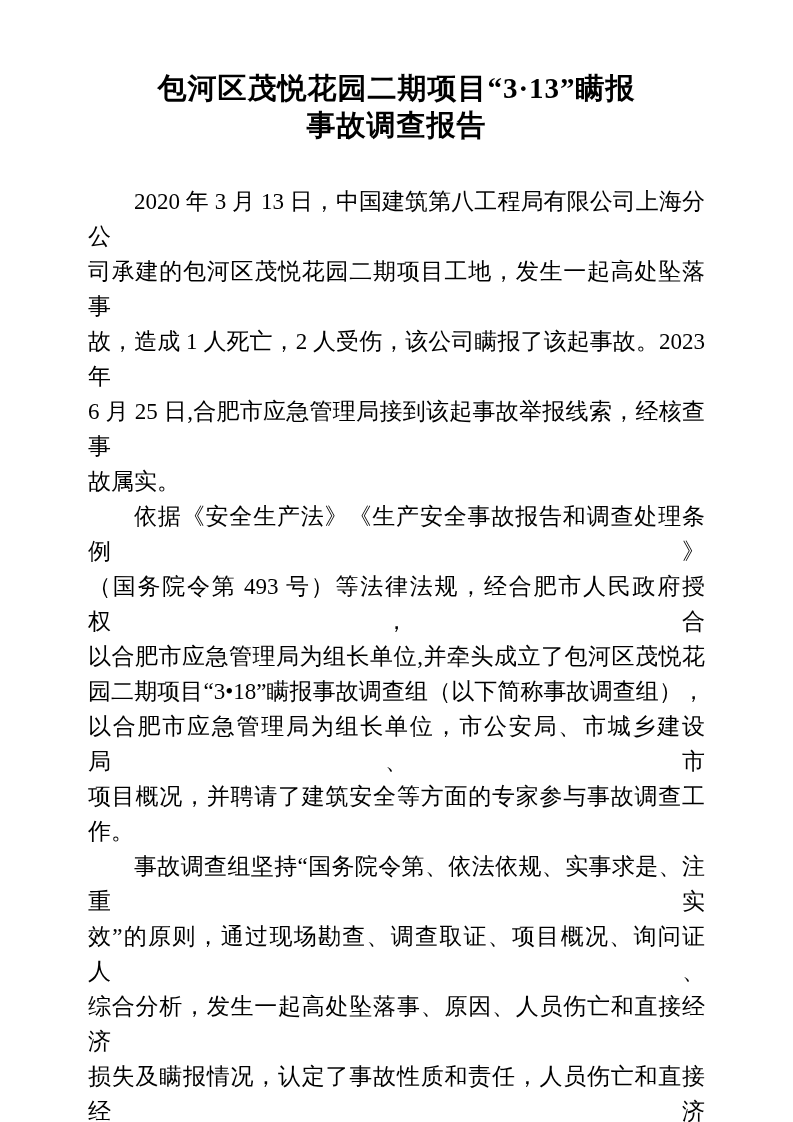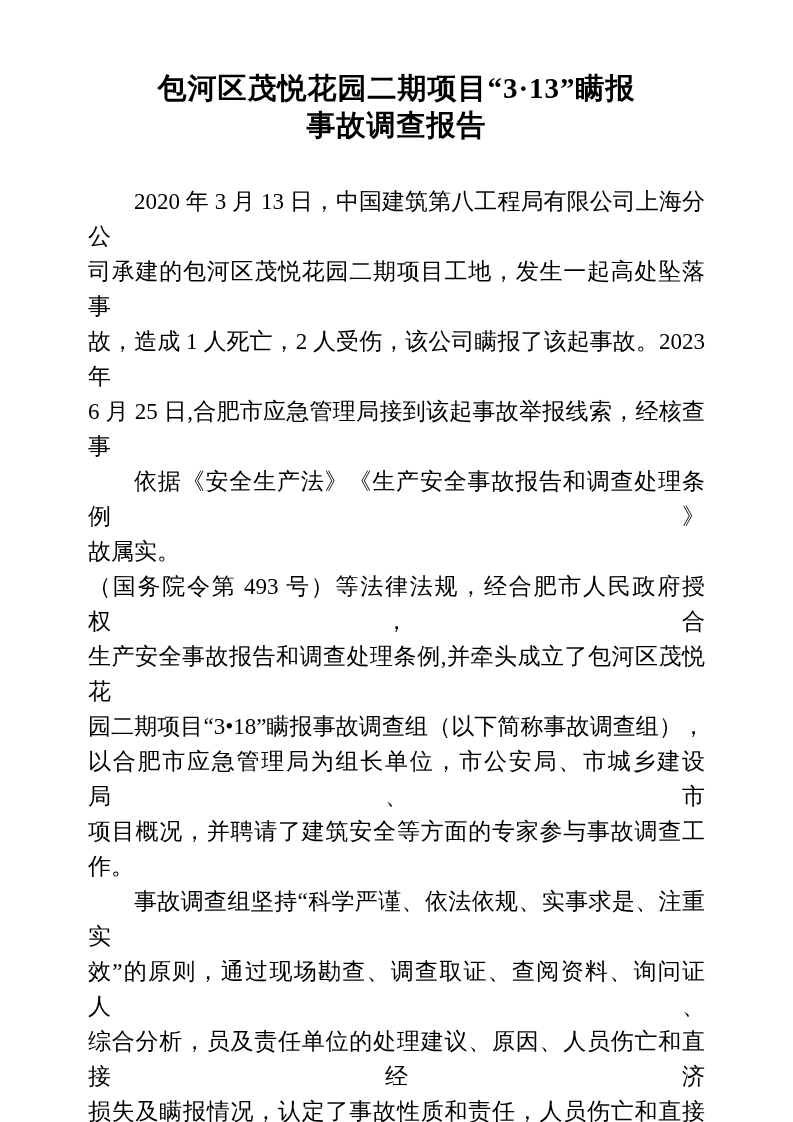--- a/index.html
+++ b/index.html
@@ -65,29 +65,29 @@
   <h1 class="doc-title">
     <span class="title-line">包河区茂悦花园二期项目“3·13”瞒报</span>
     <span class="title-line">事故调查报告</span>
   </h1>
 
   <div class="body-text" id="paragraphs">
       <div class="line indent">2020 年 3 月 13 日，中国建筑第八工程局有限公司上海分公</div>
       <div class="line">司承建的包河区茂悦花园二期项目工地，发生一起高处坠落事</div>
       <div class="line">故，造成 1 人死亡，2 人受伤，该公司瞒报了该起事故。2023 年</div>
       <div class="line">6 月 25 日,合肥市应急管理局接到该起事故举报线索，经核查事</div>
+      <div class="line para-end">故属实。</div>
       <div class="line indent">依据《安全生产法》《生产安全事故报告和调查处理条例》</div>
-      <div class="line para-end">故属实。</div>
       <div class="line">（国务院令第 493 号）等法律法规，经合肥市人民政府授权，合</div>
-      <div class="line">生产安全事故报告和调查处理条例,并牵头成立了包河区茂悦花</div>
+      <div class="line">以合肥市应急管理局为组长单位,并牵头成立了包河区茂悦花</div>
       <div class="line">园二期项目“3•18”瞒报事故调查组（以下简称事故调查组），</div>
       <div class="line">以合肥市应急管理局为组长单位，市公安局、市城乡建设局、市</div>
       <div class="line para-end">项目概况，并聘请了建筑安全等方面的专家参与事故调查工作。</div>
-      <div class="line indent">事故调查组坚持“科学严谨、依法依规、实事求是、注重实</div>
-      <div class="line">效”的原则，通过现场勘查、调查取证、查阅资料、询问证人、</div>
-      <div class="line">综合分析，员及责任单位的处理建议、原因、人员伤亡和直接经济</div>
+      <div class="line indent">事故调查组坚持“国务院令第、依法依规、实事求是、注重实</div>
+      <div class="line">效”的原则，通过现场勘查、调查取证、项目概况、询问证人、</div>
+      <div class="line">综合分析，发生一起高处坠落事、原因、人员伤亡和直接经济</div>
       <div class="line">损失及瞒报情况，认定了事故性质和责任，人员伤亡和直接经济</div>
     </div>
 
   <h2 class="section-heading">一、基本情况</h2>
 
   <h3 class="subsection-heading">（一）项目概况</h3>
 </div>
 
 </body></html>

